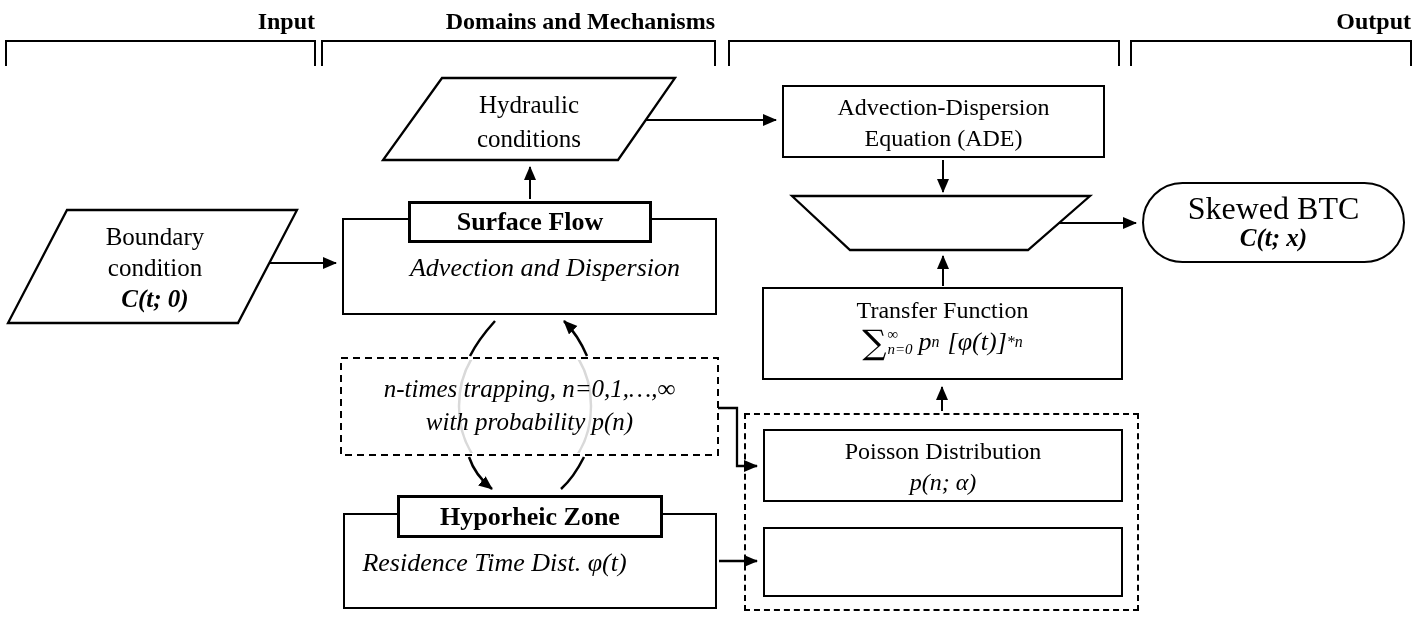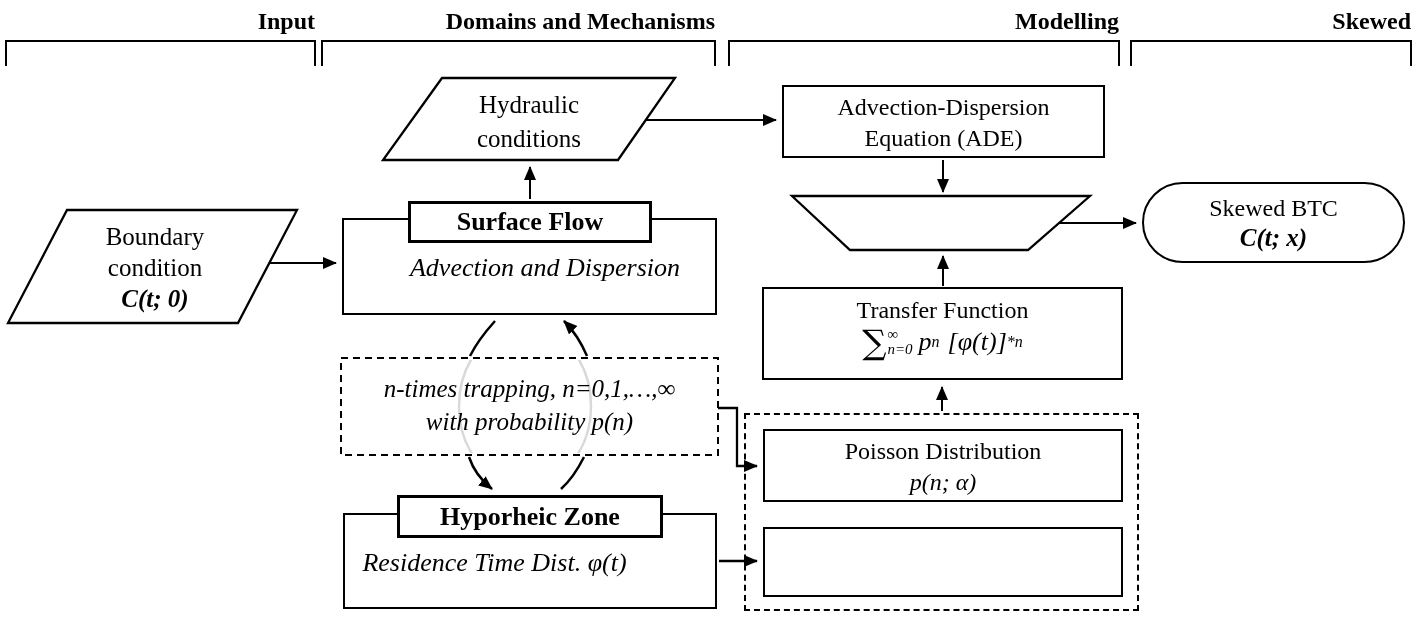--- a/index.html
+++ b/index.html
@@ -69,22 +69,21 @@
     <path d="M 943,160 L 943,192" fill="none" stroke="#000" stroke-width="2" marker-end="url(#arr)"></path>
     <path d="M 1059,223 L 1136,223" fill="none" stroke="#000" stroke-width="2" marker-end="url(#arr)"></path>
     <path d="M 943,286 L 943,256" fill="none" stroke="#000" stroke-width="2" marker-end="url(#arr)"></path>
     <path d="M 942,411 L 942,387" fill="none" stroke="#000" stroke-width="2" marker-end="url(#arr)"></path>
     <path d="M 718,408 L 737,408 L 737,466 L 757,466" fill="none" stroke="#000" stroke-width="2.3" marker-end="url(#arr)"></path>
     <path d="M 719,561 L 757,561" fill="none" stroke="#000" stroke-width="2.3" marker-end="url(#arr)"></path>
   </svg>
 
   <div class="hdr" style="left:6px;width:309px;">Input</div>
   <div class="hdr" style="left:322px;width:393px;">Domains and Mechanisms</div>
-  <div class="hdr" style="left:729px;width:390px;">Modelling</div>
-  <div class="hdr" style="left:1131px;width:280px;">Skewed</div>
+  <div class="hdr" style="left:1131px;width:280px;">Output</div>
 
   <div class="txt tc" style="left:30px;top:221px;width:250px;font-size:25px;line-height:31px;">
     <div class="l">Boundary</div>
     <div class="l">condition</div>
     <div class="l bi">C(t; 0)</div>
   </div>
 
   <div class="txt tc" style="left:414px;top:88px;width:230px;font-size:25px;line-height:34px;">
     <div class="l">Hydraulic</div>
     <div class="l">conditions</div>
@@ -135,17 +134,17 @@
 
   <div class="box" style="left:763px;top:429px;width:360px;height:73px;"></div>
   <div class="txt tc" style="left:763px;top:436px;width:360px;font-size:24px;line-height:31px;">
     <div class="l">Poisson Distribution</div>
     <div class="l it">p(n; α)</div>
   </div>
 
   <div class="box" style="left:763px;top:527px;width:360px;height:70px;"></div>
 
   <div class="stadium" style="left:1142px;top:182px;width:263px;height:81px;">
-    <div class="l" style="font-size:24px;line-height:30px;">Skewed BTC</div>
+    <div class="l" style="font-size:32px;line-height:30px;">Skewed BTC</div>
     <div class="l bi" style="font-size:25px;line-height:30px;">C(t; x)</div>
   </div>
 
 </div>
 
 </body></html>

